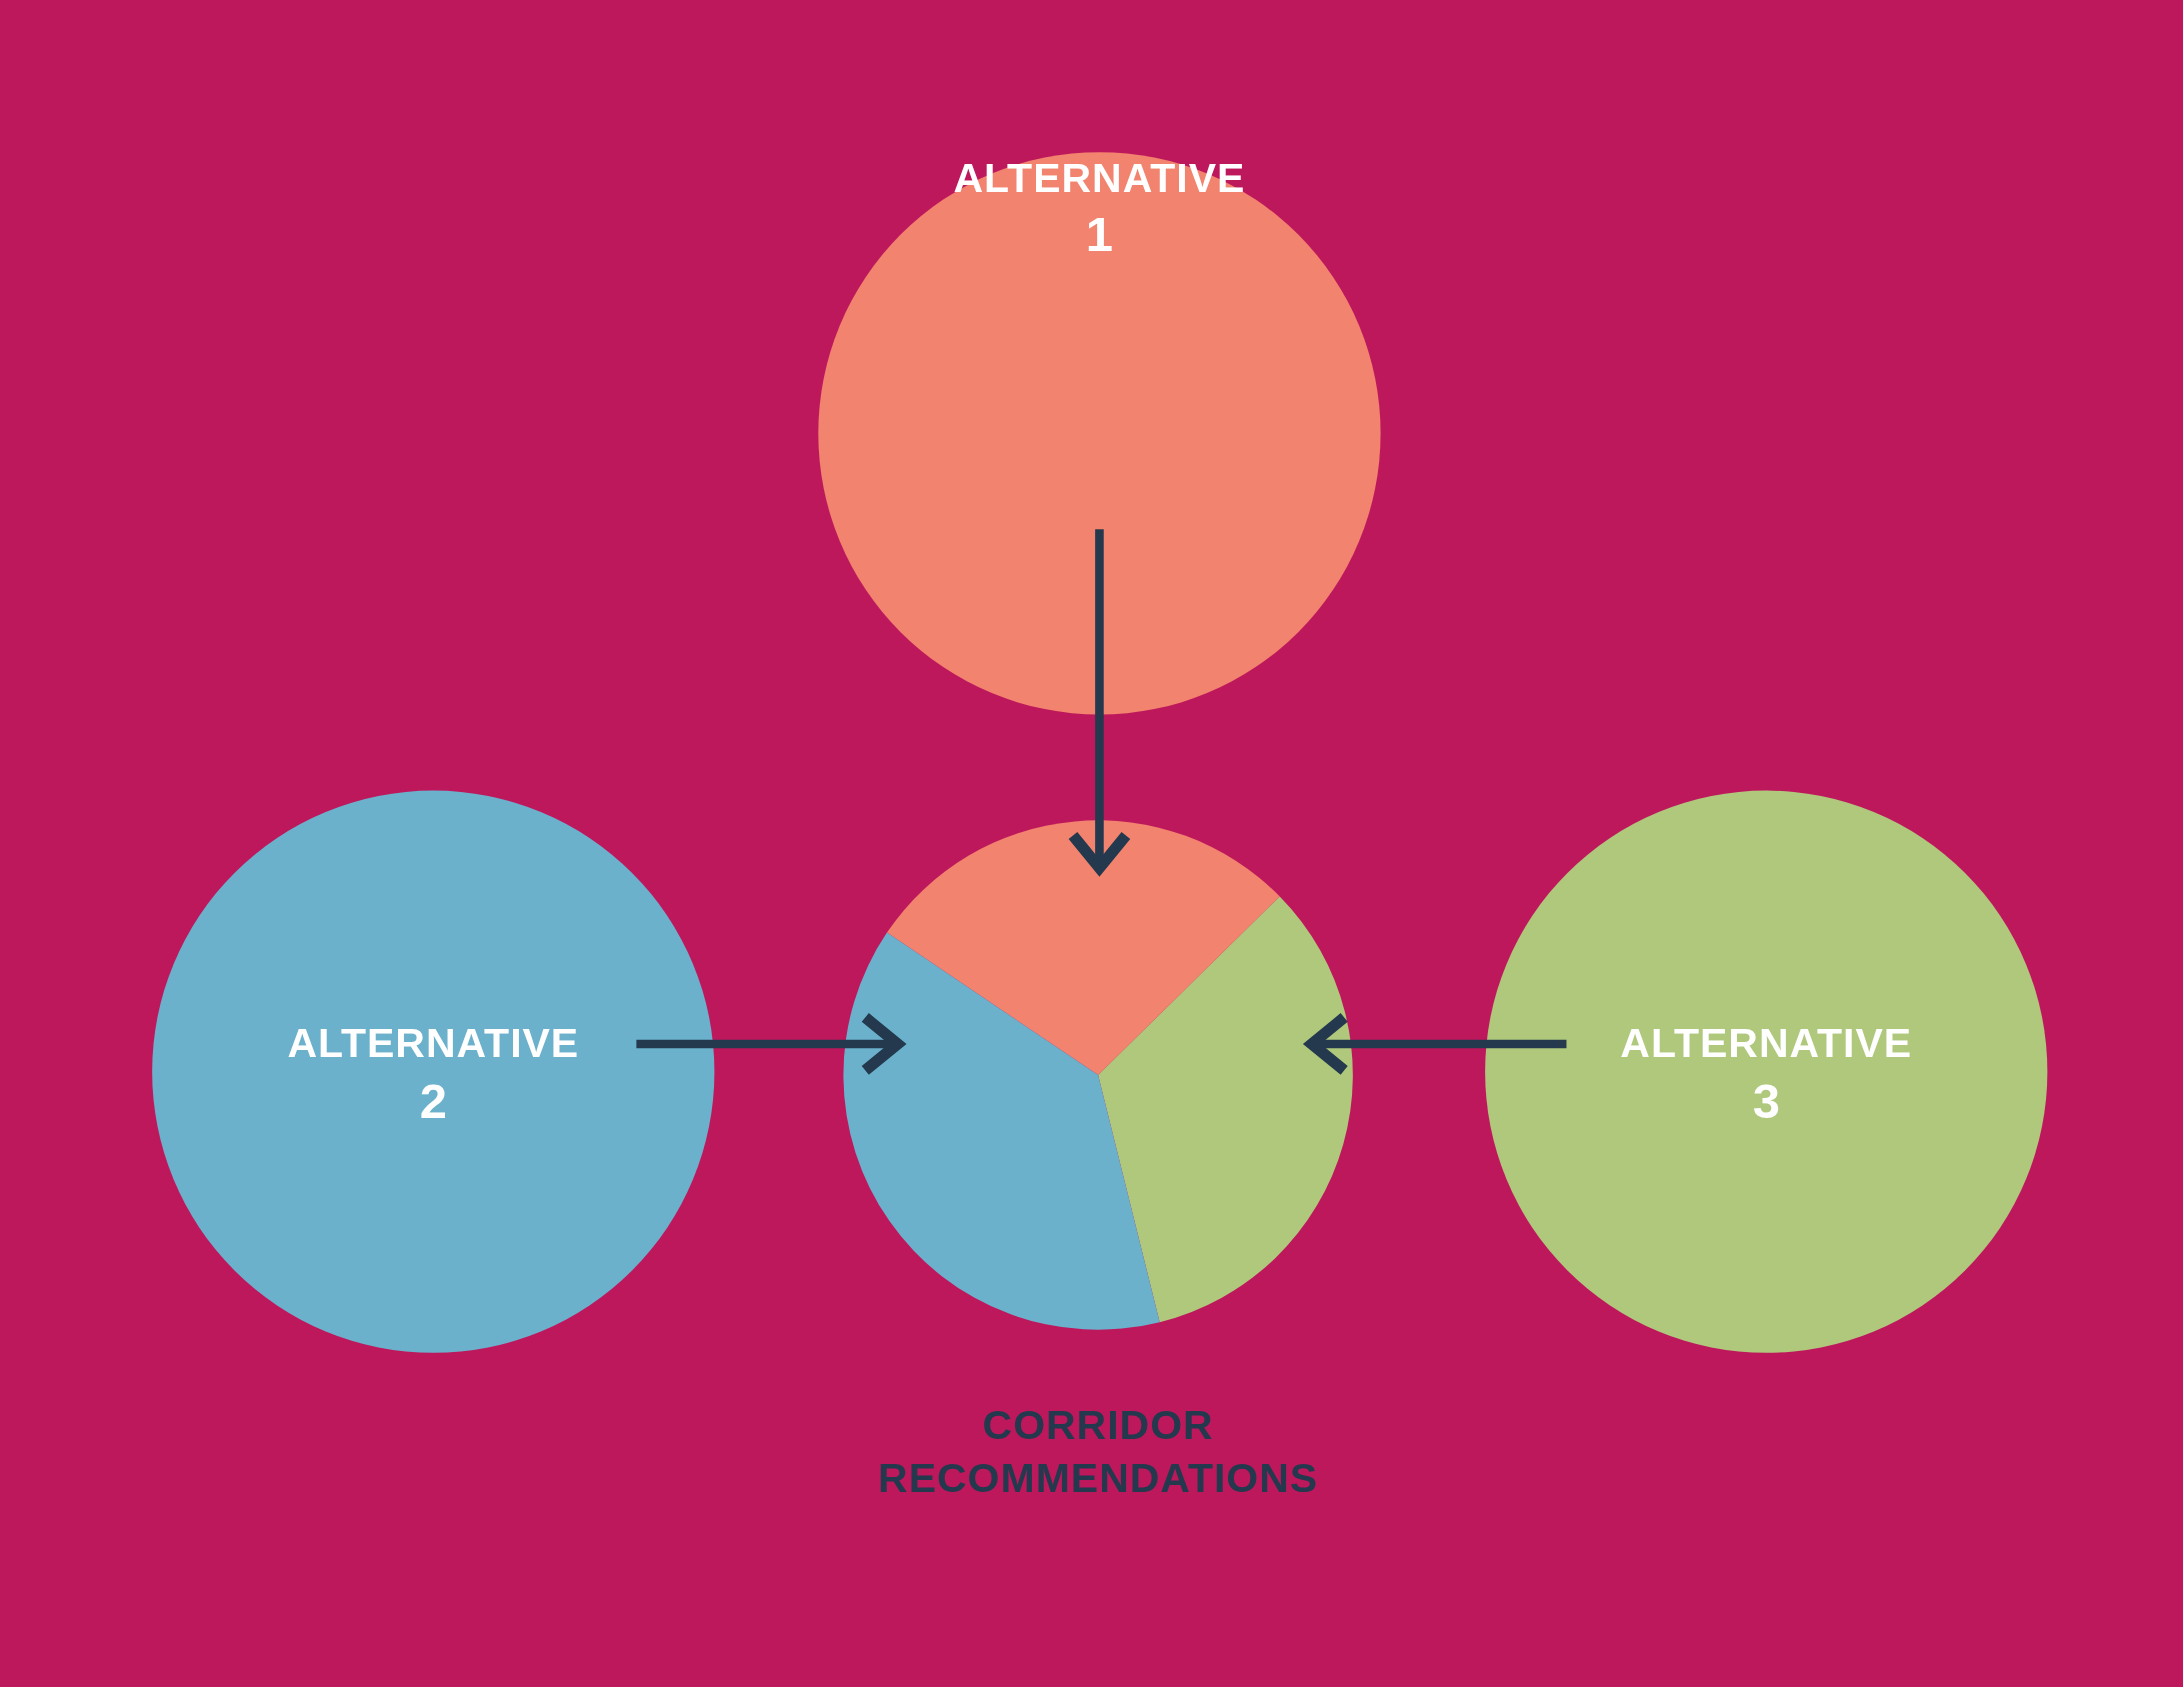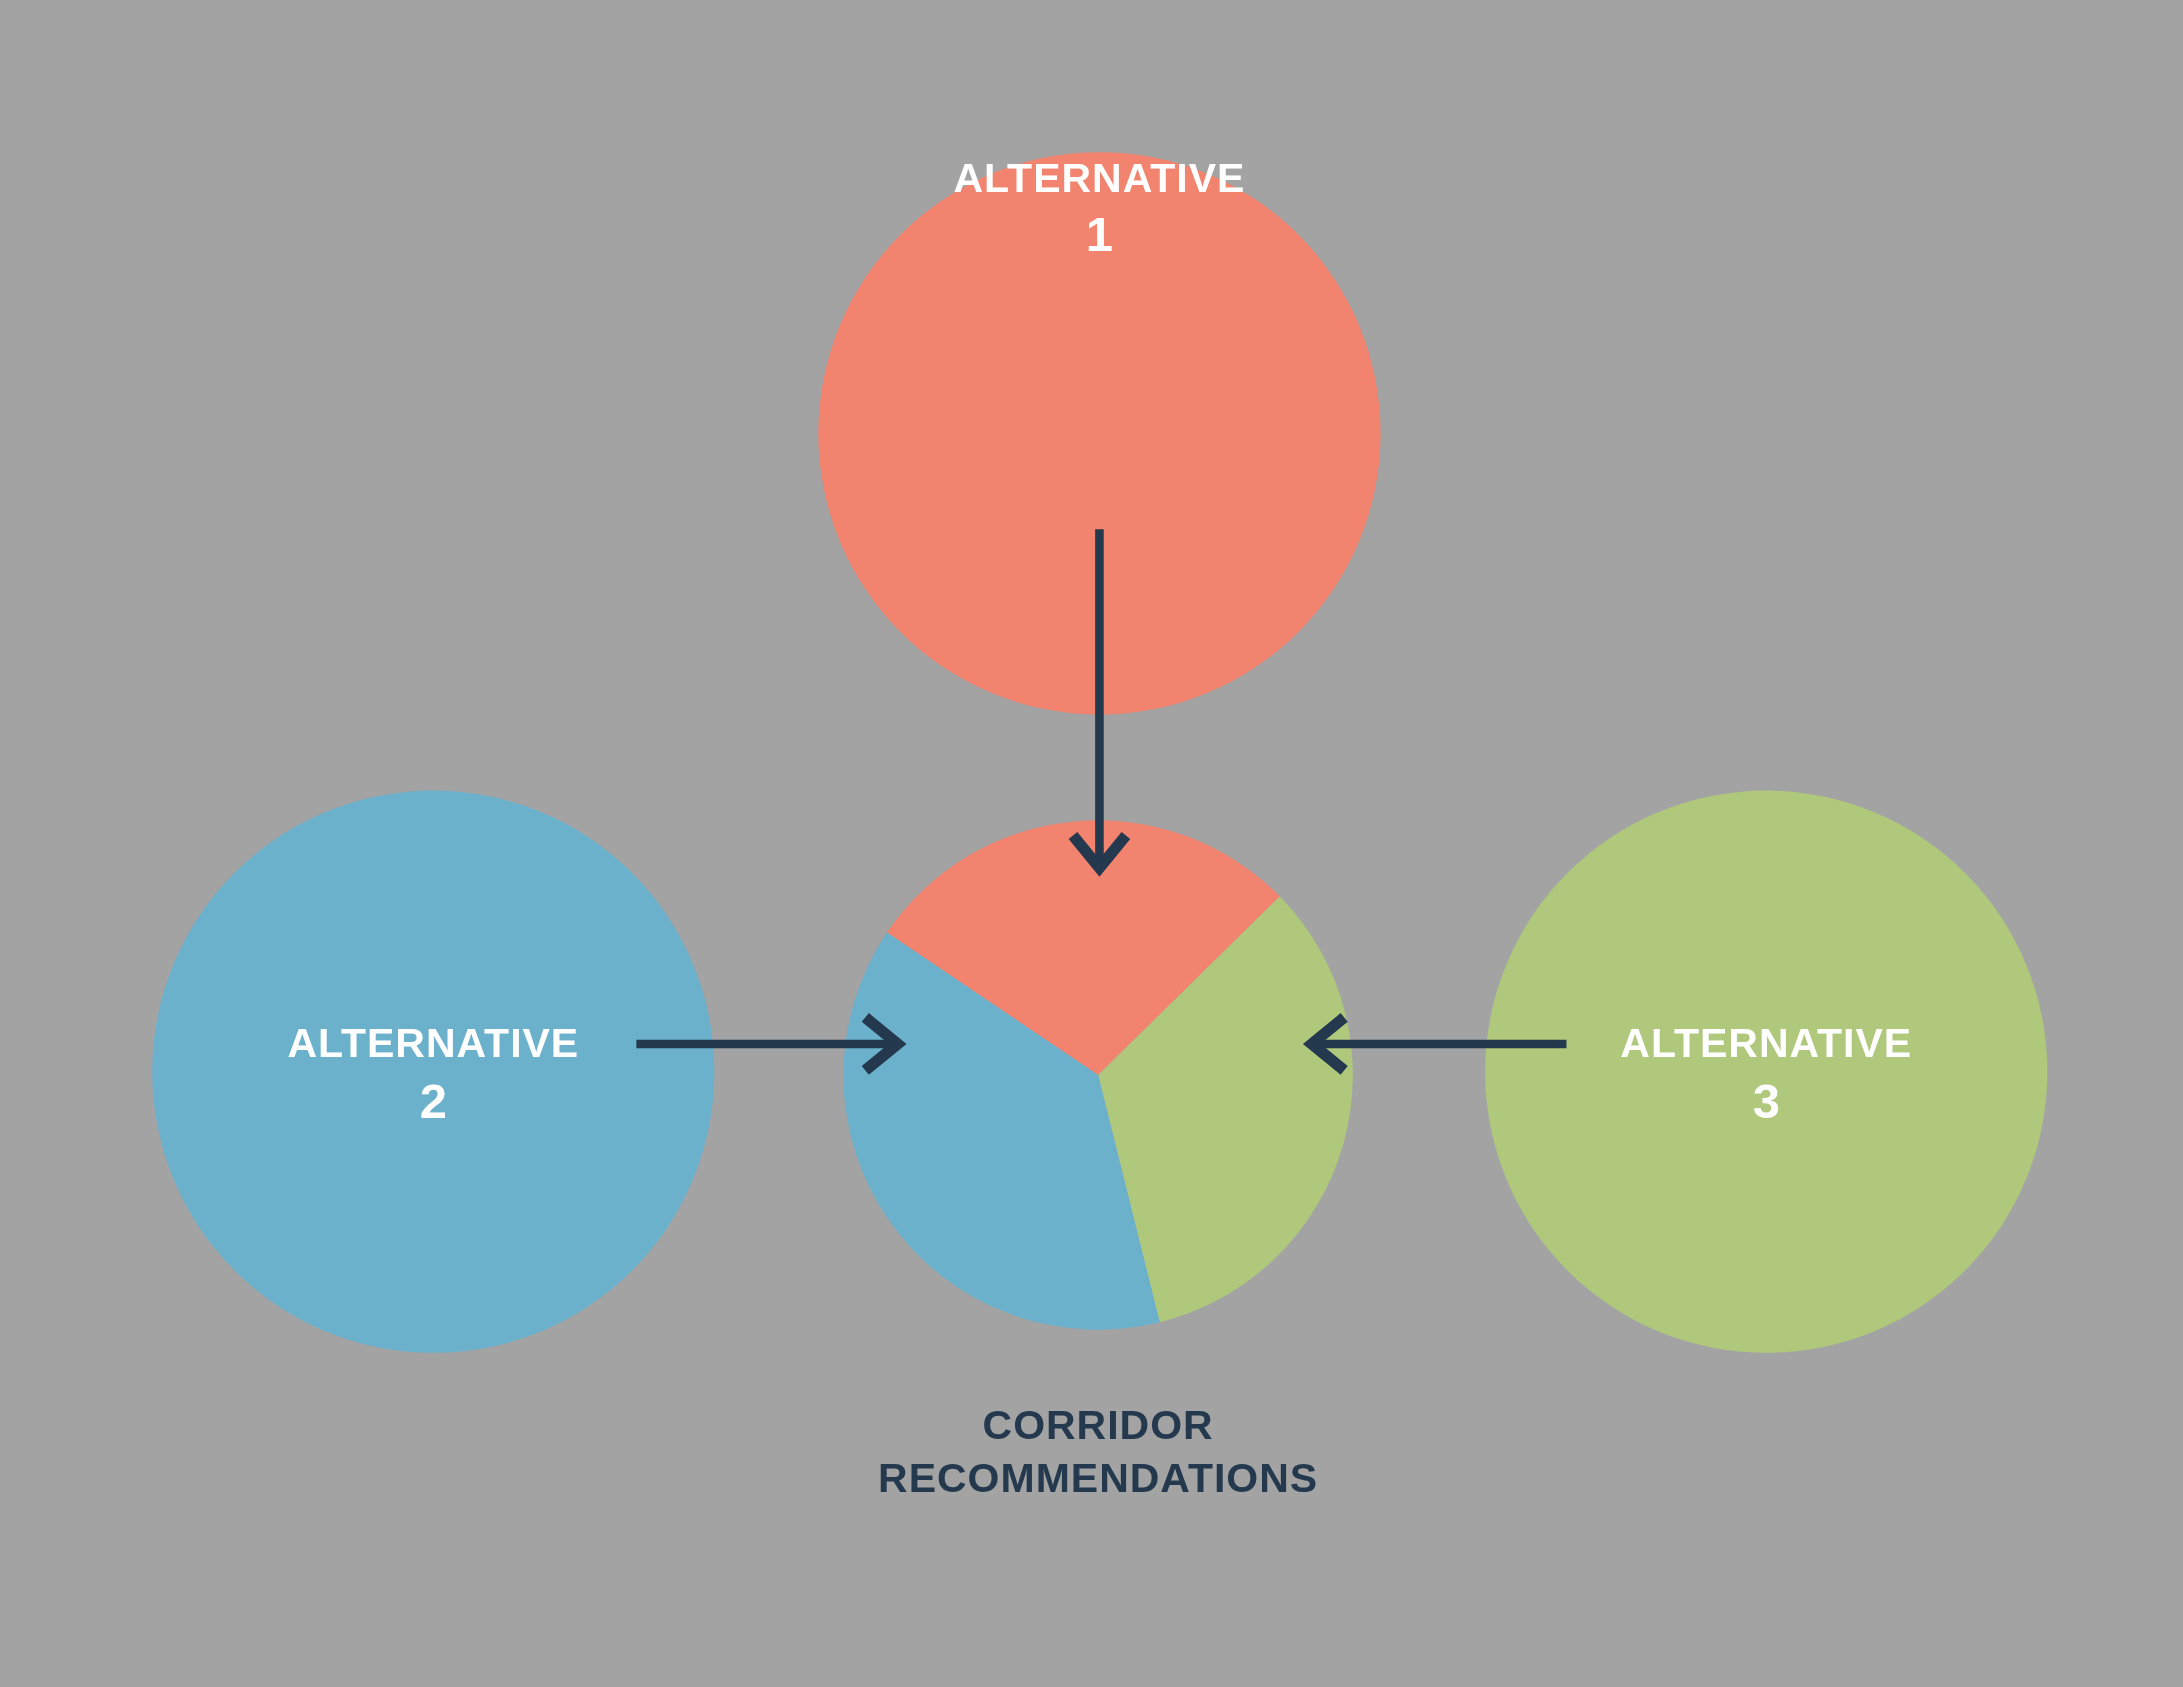--- a/index.html
+++ b/index.html
@@ -11,21 +11,21 @@
   body {
     width: 2183px;
     height: 1687px;
     font-family: "Liberation Sans", sans-serif;
     overflow: hidden;
   }
   #stage {
     position: relative;
     width: 2183px;
     height: 1687px;
-    background: #a3a3a3;
+    background: #be185d;
   }
   #diagram-svg {
     position: absolute;
     left: 0;
     top: 0;
     width: 2183px;
     height: 1687px;
     display: block;
   }
   .node-label-line1 {

